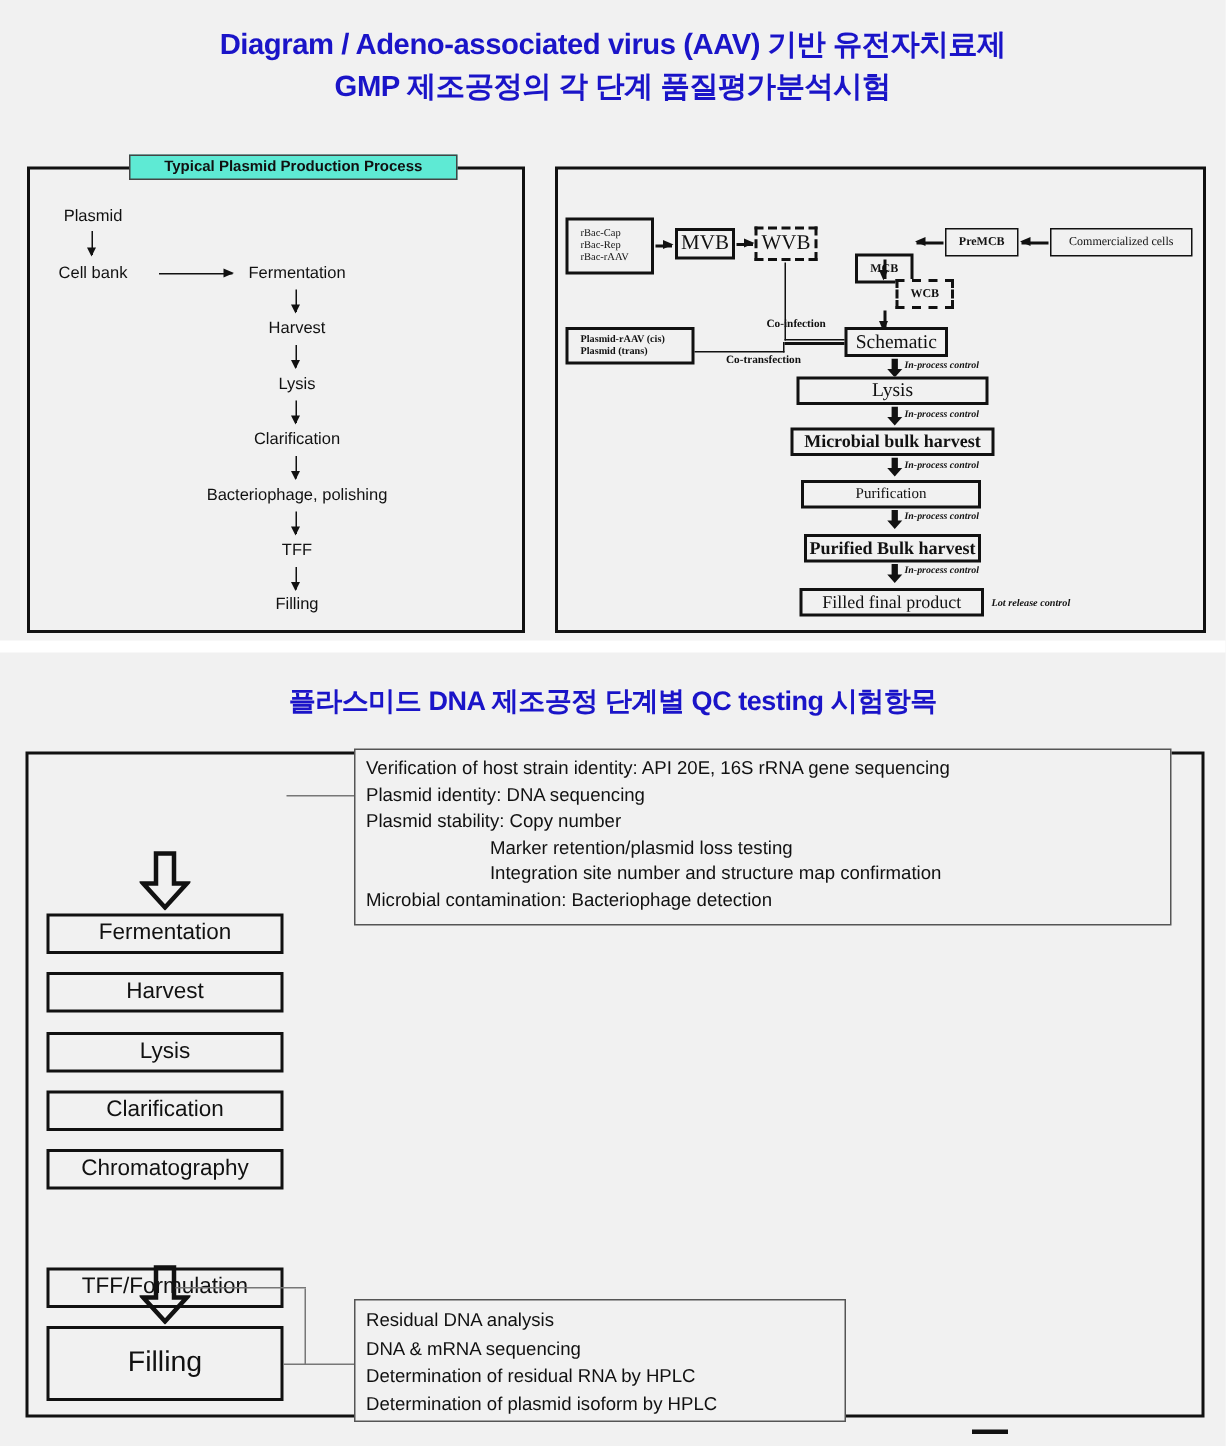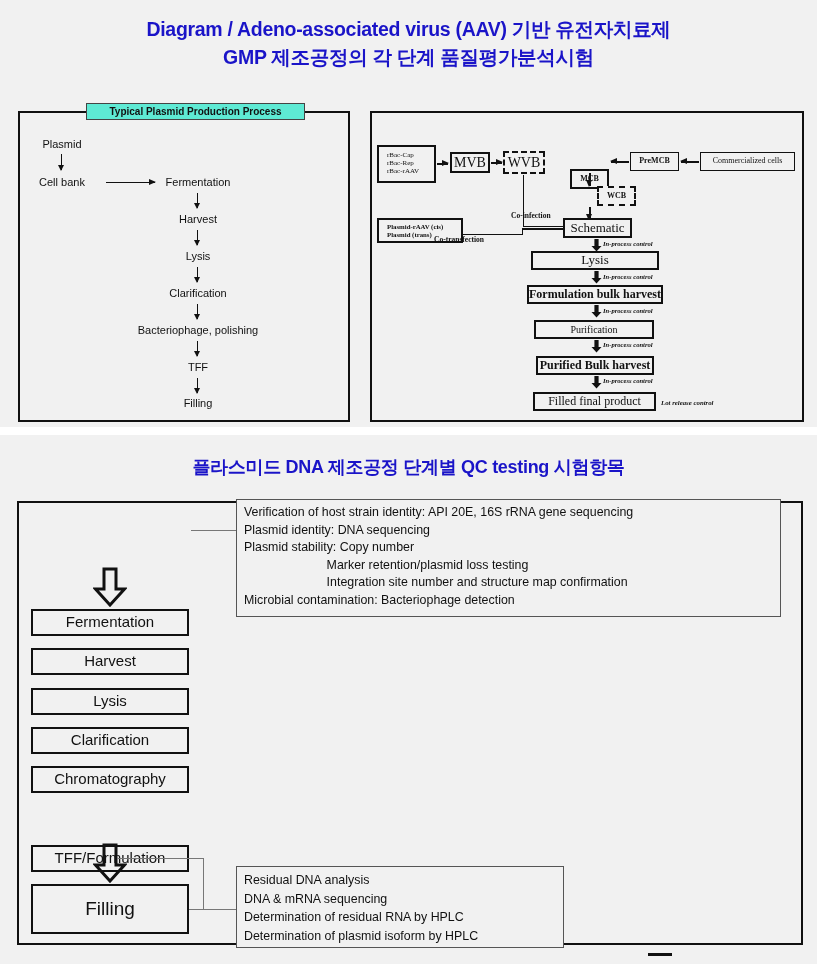--- a/index.html
+++ b/index.html
@@ -136,21 +136,21 @@
 
   <div class="aav-lbl" style="left:511px;top:211px;font-size:7.5px;font-weight:bold;">Co-infection</div>
 
   <div class="aav-box thick left" style="left:377px;top:218px;width:86px;height:25px;font-size:6.8px;flex-direction:column;align-items:flex-start;justify-content:center;font-weight:bold;">
     <div>Plasmid-rAAV (cis)</div>
     <div>Plasmid (trans)</div>
   </div>
   <div class="line-h" style="left:463px;top:234px;width:60px;"></div>
   <div class="line-v" style="left:522px;top:228px;height:7px;"></div>
   <div class="arr-r" style="left:523px;top:228px;width:47px;"></div>
-  <div class="aav-lbl" style="left:434px;top:235px;font-size:7.5px;font-weight:bold;">Co-transfection</div>
+  <div class="aav-lbl" style="left:484px;top:235px;font-size:7.5px;font-weight:bold;">Co-transfection</div>
 
   <div class="aav-box thick" style="left:570px;top:152px;width:39px;height:20px;font-size:8px;font-weight:bold;margin-top:17px;">MCB</div>
   <div class="arr-l" style="left:611px;top:161px;width:18px;"></div>
   <div class="aav-box" style="left:630px;top:152px;width:49px;height:19px;font-size:8px;font-weight:bold;">PreMCB</div>
   <div class="arr-l" style="left:681px;top:161px;width:18px;"></div>
   <div class="aav-box" style="left:700px;top:152px;width:95px;height:19px;font-size:8px;">Commercialized  cells</div>
 
   <div class="arr-d" style="left:589px;top:173px;height:13px;"></div>
   <div class="aav-box dashed" style="left:570px;top:186px;width:39px;height:20px;font-size:8px;font-weight:bold;margin-left:27px;">WCB</div>
   <div class="arr-d" style="left:589px;top:207px;height:13px;"></div>
@@ -164,21 +164,21 @@
   <div class="aav-lbl ital" style="left:603px;top:240px;font-size:6.6px;">In-process control</div>
 
   <div class="aav-box" style="left:531px;top:251px;width:128px;height:19px;font-size:13px;border-width:2.2px;">Lysis</div>
   <div class="block-arrow" style="left:591px;top:271px;">
     <svg width="11" height="13" viewBox="0 0 11 13">
         <path d="M3.4 0 H7.6 V7 H10.5 L5.5 12.6 L0.5 7 H3.4 Z" fill="#111"></path>
       </svg>
   </div>
   <div class="aav-lbl ital" style="left:603px;top:273px;font-size:6.6px;">In-process control</div>
 
-  <div class="aav-box thick" style="left:527px;top:285px;width:136px;height:19px;font-size:12px;font-weight:bold;">Formulation bulk harvest</div>
+  <div class="aav-box thick" style="left:527px;top:285px;width:136px;height:19px;font-size:12px;font-weight:bold;">Microbial bulk harvest</div>
   <div class="block-arrow" style="left:591px;top:305px;">
     <svg width="11" height="13" viewBox="0 0 11 13">
         <path d="M3.4 0 H7.6 V7 H10.5 L5.5 12.6 L0.5 7 H3.4 Z" fill="#111"></path>
       </svg>
   </div>
   <div class="aav-lbl ital" style="left:603px;top:307px;font-size:6.6px;">In-process control</div>
 
   <div class="aav-box" style="left:534px;top:320px;width:120px;height:19px;font-size:10px;border-width:2px;">Purification</div>
   <div class="block-arrow" style="left:591px;top:340px;">
     <svg width="11" height="13" viewBox="0 0 11 13">

